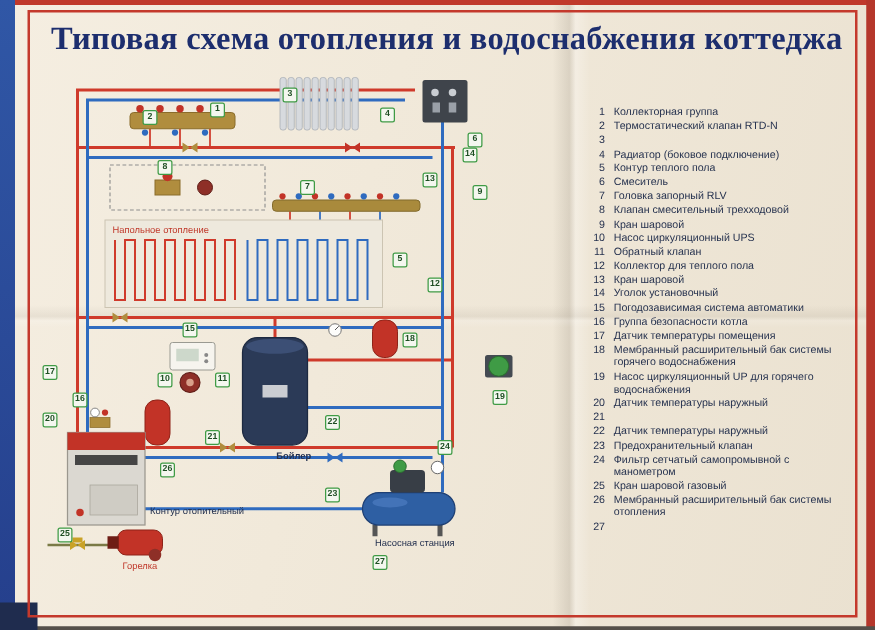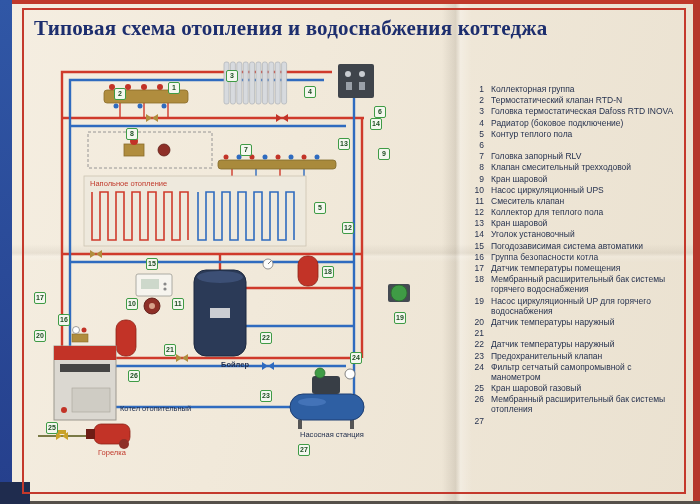--- a/index.html
+++ b/index.html
@@ -13,22 +13,22 @@
   .edge-right{position:absolute;right:0;top:0;width:7px;height:100%;background:#b5372b;}
   .edge-bottom{position:absolute;left:0;bottom:0;right:0;height:3px;background:#55504a;}
   .corner-bl{position:absolute;left:0;bottom:0;width:30px;height:22px;background:#1f2c4e;}
   .crease-v{position:absolute;left:442px;top:0;width:30px;height:100%;pointer-events:none;
     background:linear-gradient(90deg,rgba(0,0,0,0) 0%,rgba(110,100,85,.16) 45%,rgba(255,255,255,.28) 62%,rgba(0,0,0,0) 100%);}
   .crease-h{position:absolute;left:0;top:244px;width:100%;height:18px;pointer-events:none;
     background:linear-gradient(rgba(0,0,0,0) 0%,rgba(120,110,95,.10) 50%,rgba(255,255,255,.16) 70%,rgba(0,0,0,0) 100%);}
   
   .frame{position:absolute;left:22px;top:8px;right:14px;bottom:10px;
     border:2px solid #c4392c;}
-  .title{margin:6px 10px 0 10px;text-align:left;
-    font-family:"Liberation Serif",serif;font-weight:bold;font-size:21px;
+  .title{margin:6px 10px 0 10px;text-align:right;
+    font-family:"Liberation Serif",serif;font-weight:bold;font-size:26px;
     color:#1d2e6e;letter-spacing:.2px;}
   .content{position:absolute;left:8px;top:48px;right:4px;bottom:2px;display:flex;}
   
   .diagram{position:relative;width:424px;height:434px;flex:none;}
   .diagram svg{position:absolute;left:0;top:0;}
   .dlabel{position:absolute;font-size:7.5px;color:#23304e;white-space:nowrap;}
   .dlabel.red{color:#c0392b;}
   .callout{position:absolute;width:12px;height:12px;box-sizing:border-box;
     transform:translate(-50%,-50%);
     background:#f4f7ef;border:1px solid #3f9b45;color:#1d4d22;
@@ -213,21 +213,21 @@
             <path d="M244,56 L250,60 L244,64 Z M256,56 L250,60 L256,64 Z" fill="#c23327"></path>
             <path d="M58,192 L64,196 L58,200 Z M70,192 L64,196 L70,200 Z" fill="#b08d3e"></path>
             <path d="M144,296 L150,300 L144,304 Z M156,296 L150,300 L156,304 Z" fill="#b08d3e"></path>
             <path d="M230,304 L236,308 L230,312 Z M242,304 L236,308 L242,312 Z" fill="#2f6bbf"></path>
             <path d="M24,374 L30,378 L24,382 Z M36,374 L30,378 L36,382 Z" fill="#c9a227"></path>
           </g>
         </svg>
 
         <span class="dlabel red" style="left:58px;top:121px">Напольное отопление</span>
         <span class="dlabel" style="left:189px;top:302px;font-weight:bold">Бойлер</span>
-        <span class="dlabel" style="left:88px;top:346px">Котел отопительный</span>
+        <span class="dlabel" style="left:88px;top:346px">Контур отопительный</span>
         <span class="dlabel red" style="left:66px;top:390px">Горелка</span>
         <span class="dlabel" style="left:268px;top:372px">Насосная станция</span>
 
         <div id="callouts">
             <span class="callout" style="left: 142px; top: 30px;">1</span>
             <span class="callout" style="left: 88px; top: 36px;">2</span>
             <span class="callout" style="left: 200px; top: 18px;">3</span>
             <span class="callout" style="left: 278px; top: 34px;">4</span>
             <span class="callout" style="left: 288px; top: 150px;">5</span>
             <span class="callout" style="left: 348px; top: 54px;">6</span>
@@ -262,35 +262,35 @@
             <span class="txt">Коллекторная группа</span>
           </div>
 
           <div class="legend-row">
             <span class="num">2</span>
             <span class="txt">Термостатический клапан RTD-N</span>
           </div>
 
           <div class="legend-row">
             <span class="num">3</span>
-            <span class="txt">Головка термостатическая Dafoss RTD  INOVA</span>
           </div>
 
           <div class="legend-row">
             <span class="num">4</span>
             <span class="txt">Радиатор (боковое подключение)</span>
           </div>
 
           <div class="legend-row">
             <span class="num">5</span>
             <span class="txt">Контур теплого пола</span>
           </div>
 
           <div class="legend-row">
             <span class="num">6</span>
+            <span class="txt">Смеситель</span>
           </div>
 
           <div class="legend-row">
             <span class="num">7</span>
             <span class="txt">Головка запорный RLV</span>
           </div>
 
           <div class="legend-row">
             <span class="num">8</span>
             <span class="txt">Клапан смесительный трехходовой</span>
@@ -301,21 +301,21 @@
             <span class="txt">Кран шаровой</span>
           </div>
 
           <div class="legend-row">
             <span class="num">10</span>
             <span class="txt">Насос циркуляционный UPS</span>
           </div>
 
           <div class="legend-row">
             <span class="num">11</span>
-            <span class="txt">Смеситель клапан</span>
+            <span class="txt">Обратный клапан</span>
           </div>
 
           <div class="legend-row">
             <span class="num">12</span>
             <span class="txt">Коллектор для теплого пола</span>
           </div>
 
           <div class="legend-row">
             <span class="num">13</span>
             <span class="txt">Кран шаровой</span>

